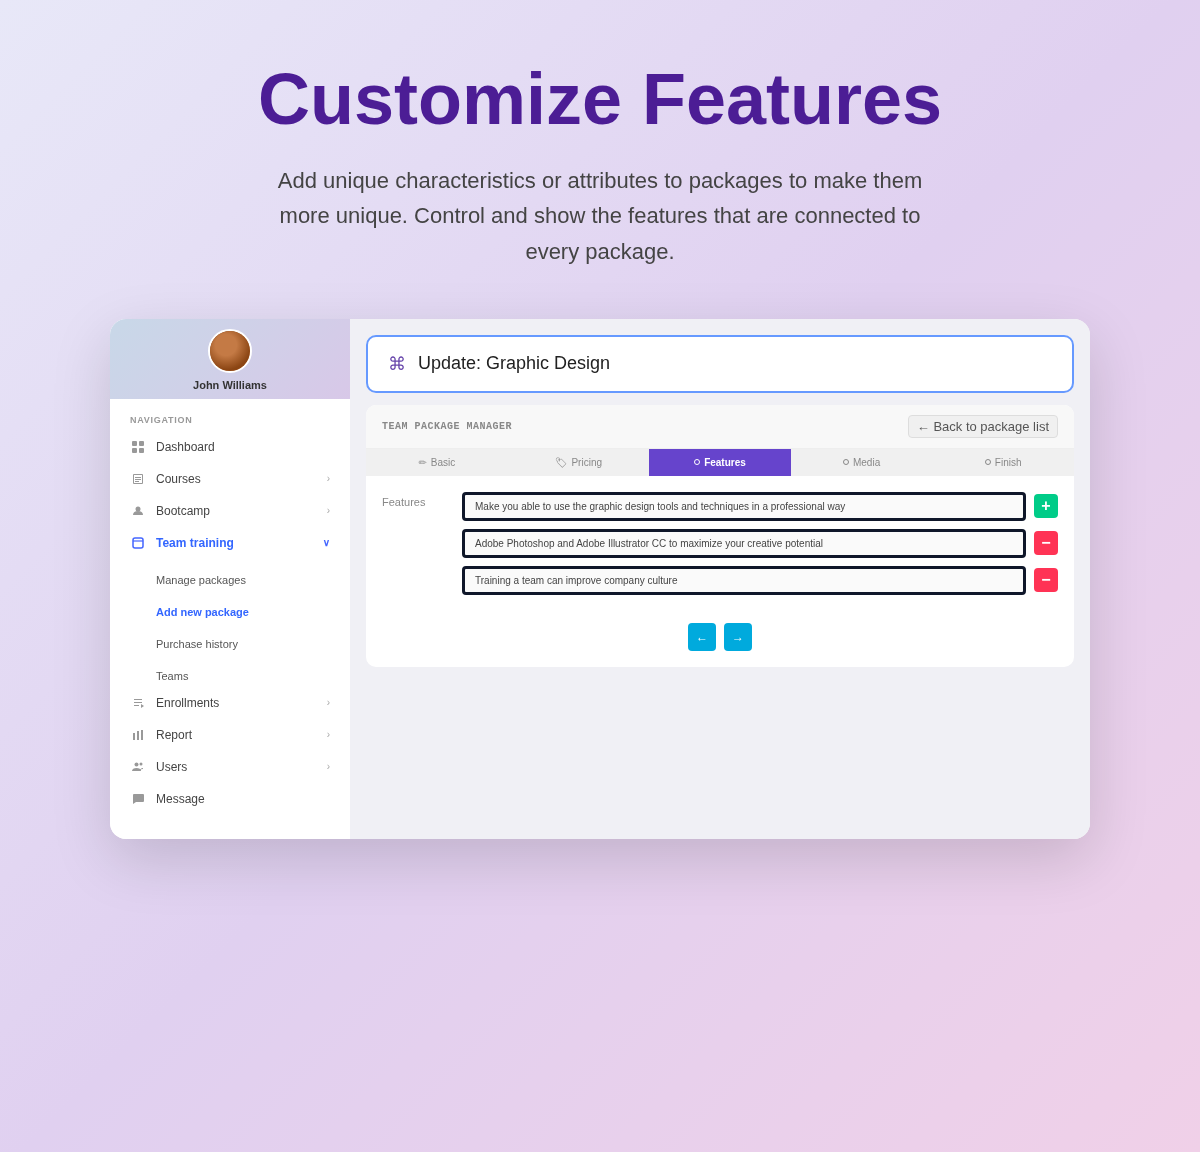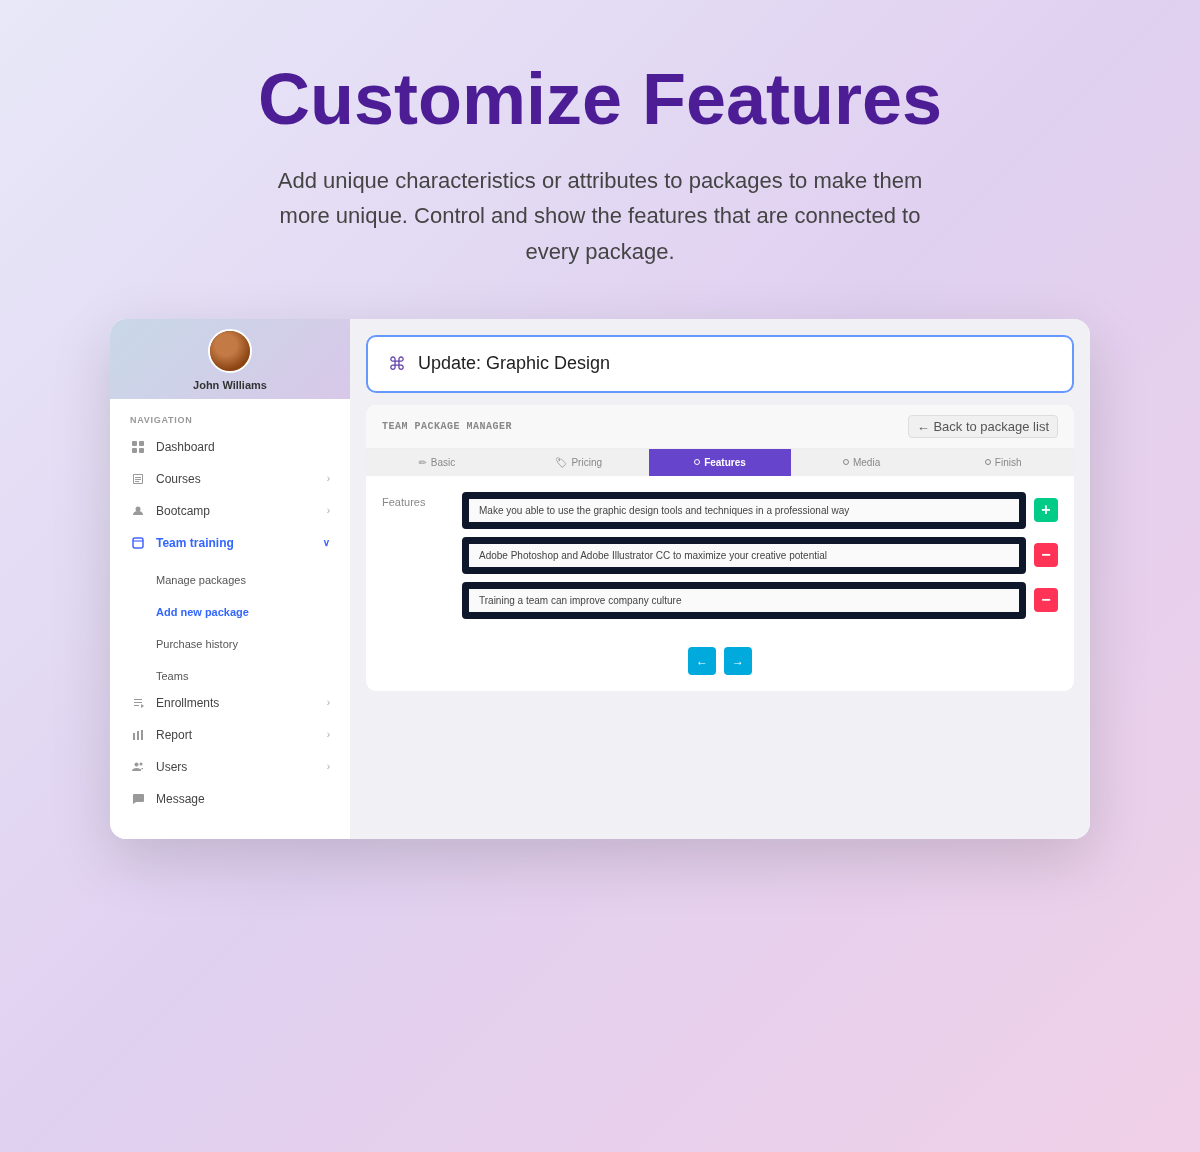--- a/index.html
+++ b/index.html
@@ -273,21 +273,21 @@
     .feature-row {
       display: flex;
       align-items: center;
       gap: 8px;
     }
 
     .feature-text {
       flex: 1;
       font-size: 10px;
       color: #444;
-      border: 7px solid #0f172a;
+      border: 3px solid #0f172a;
       border-radius: 4px;
       padding: 6px 10px;
       background: #fafafa;
     }
 
     .btn-add {
       width: 24px;
       height: 24px;
       background: #00cc88;
       border-radius: 4px;

